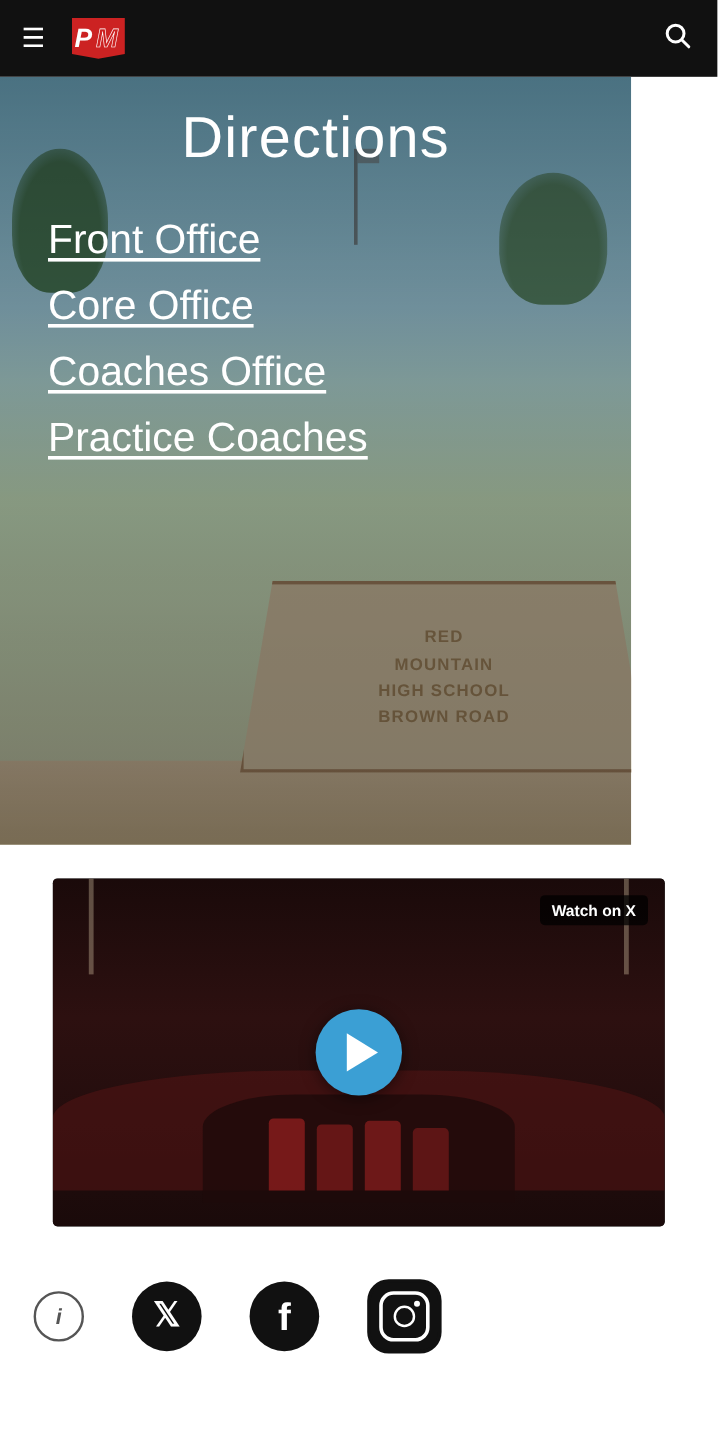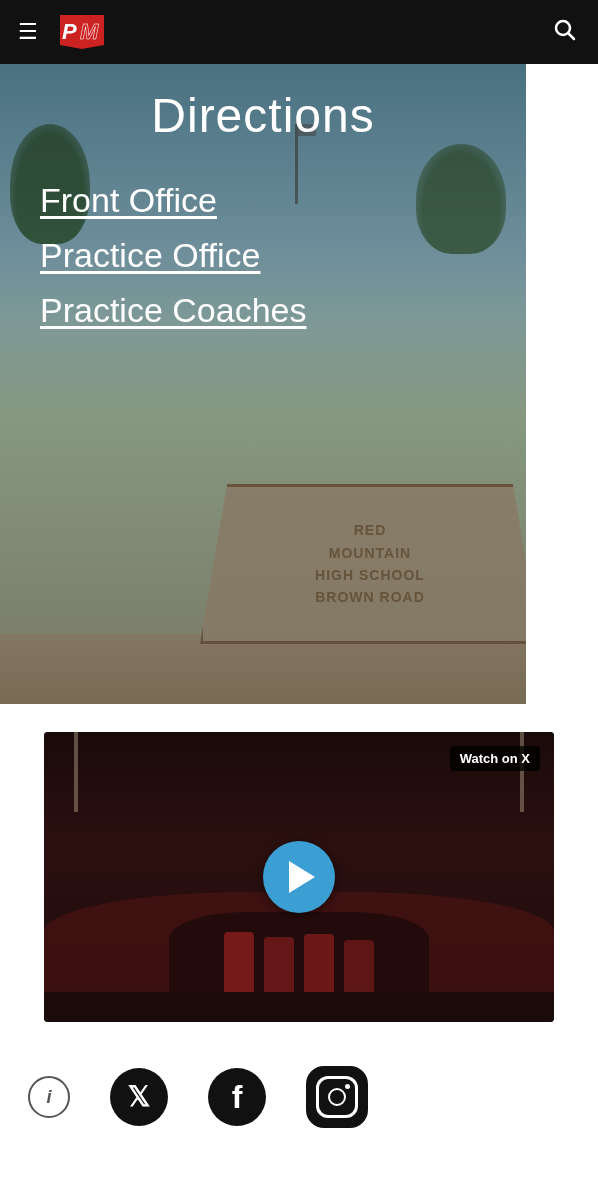--- a/index.html
+++ b/index.html
@@ -386,21 +386,22 @@
     <div style="position:absolute; top:60px; left:295px; width:3px; height:80px; background:rgba(100,100,100,0.7); z-index:1;"></div>
     <div style="position:absolute; top:60px; left:298px; width:18px; height:12px; background:rgba(120,120,120,0.6); z-index:1;"></div>
   </div>
 
   <div class="hero-bg"></div>
 
   <h1 class="hero-title">Directions</h1>
 
   <nav class="hero-links">
     <a class="hero-link" href="#">Front Office</a>
-    <a class="hero-link" href="#">Practice Office</a>
+    <a class="hero-link" href="#">Core Office</a>
+    <a class="hero-link" href="#">Coaches Office</a>
     <a class="hero-link" href="#">Practice Coaches</a>
   </nav>
 </section>
 
 <section class="video-section">
   <div class="video-container">
     <div class="video-bg"></div>
 
     <div class="video-crowd">
 

